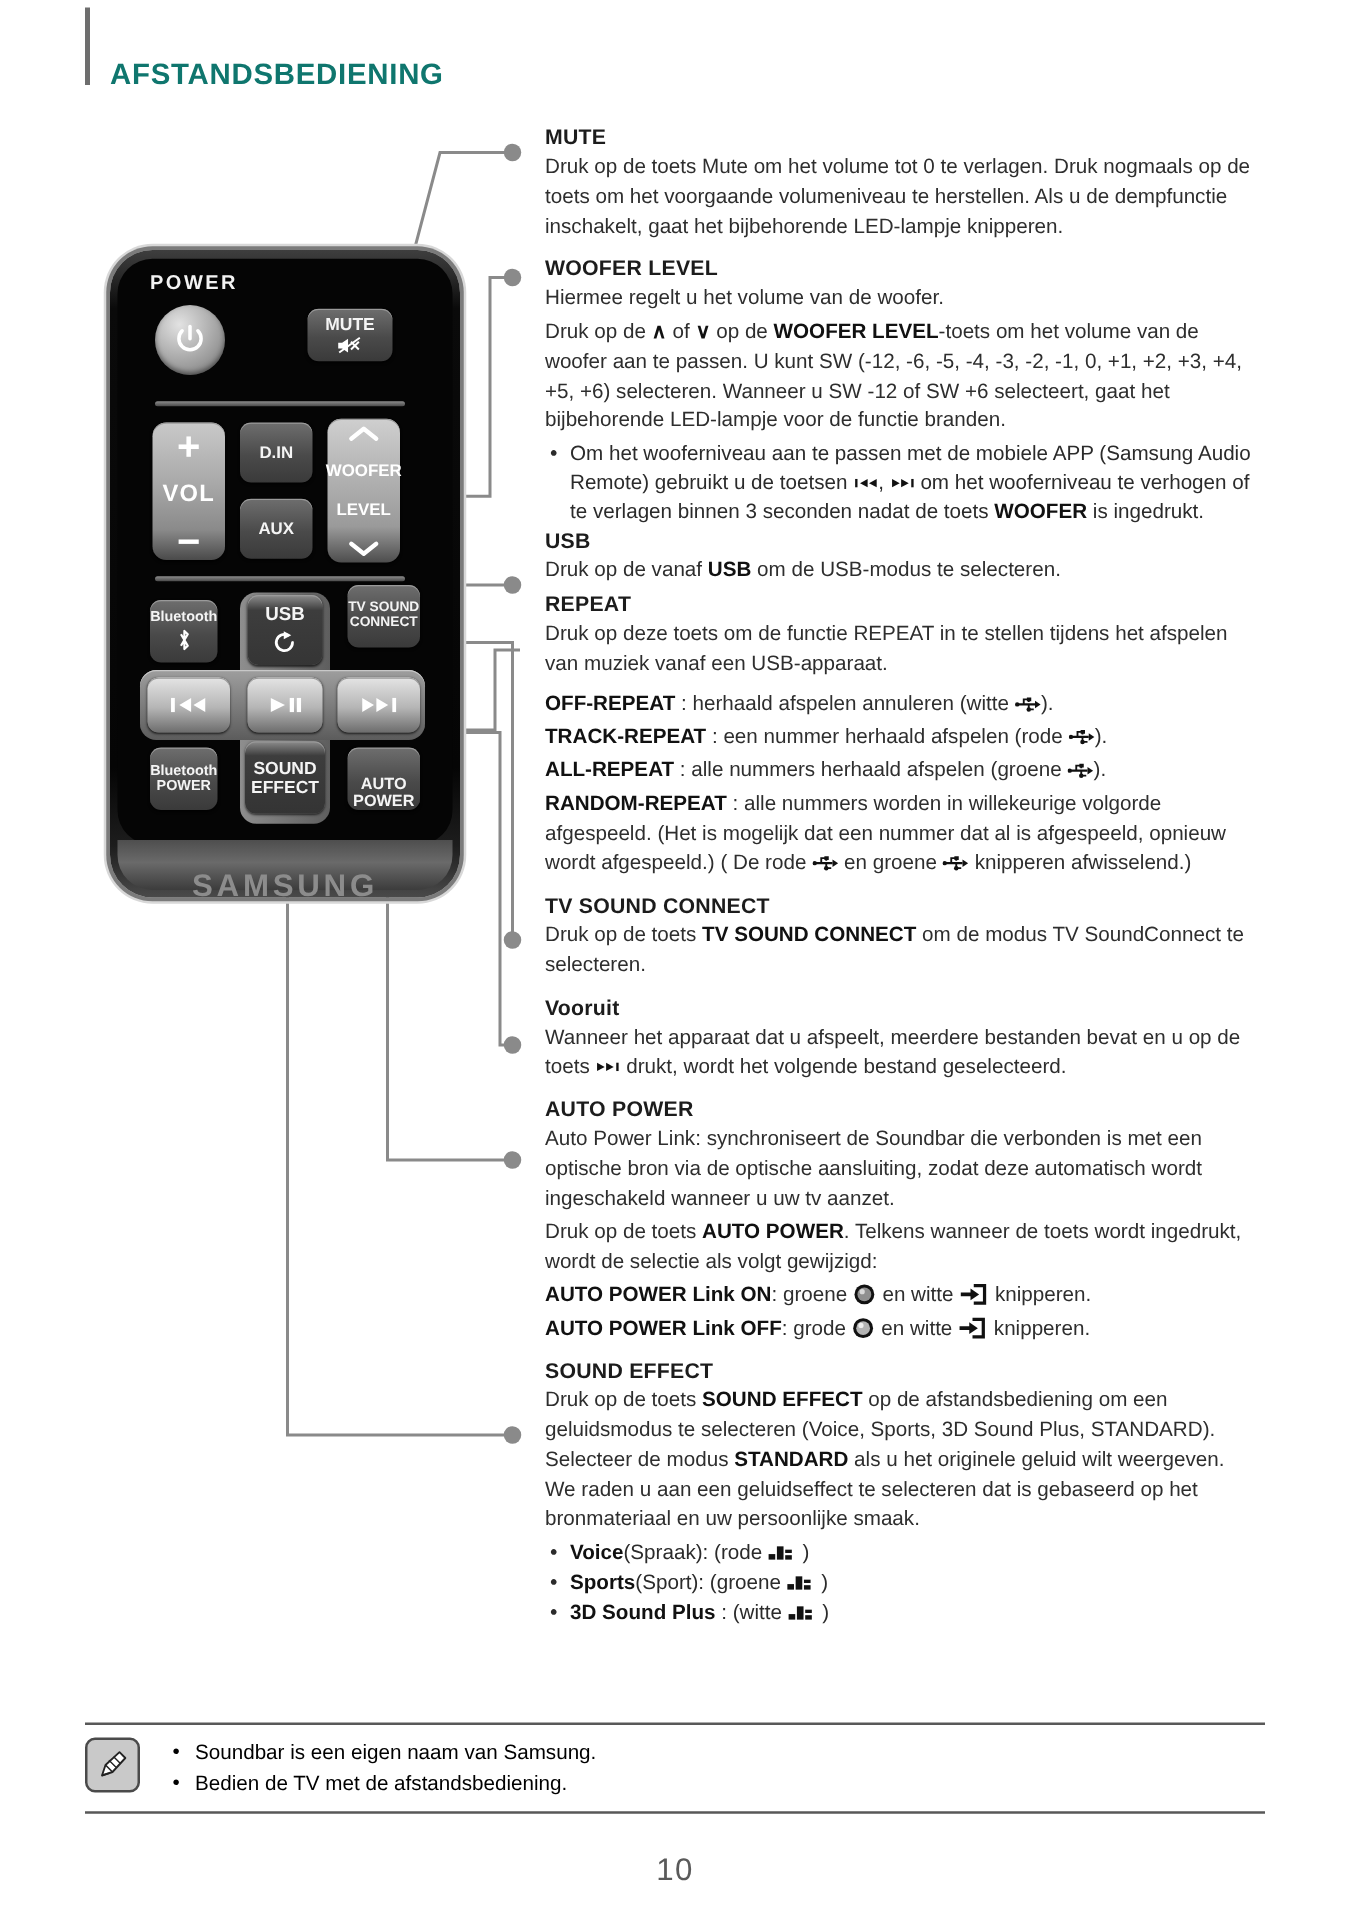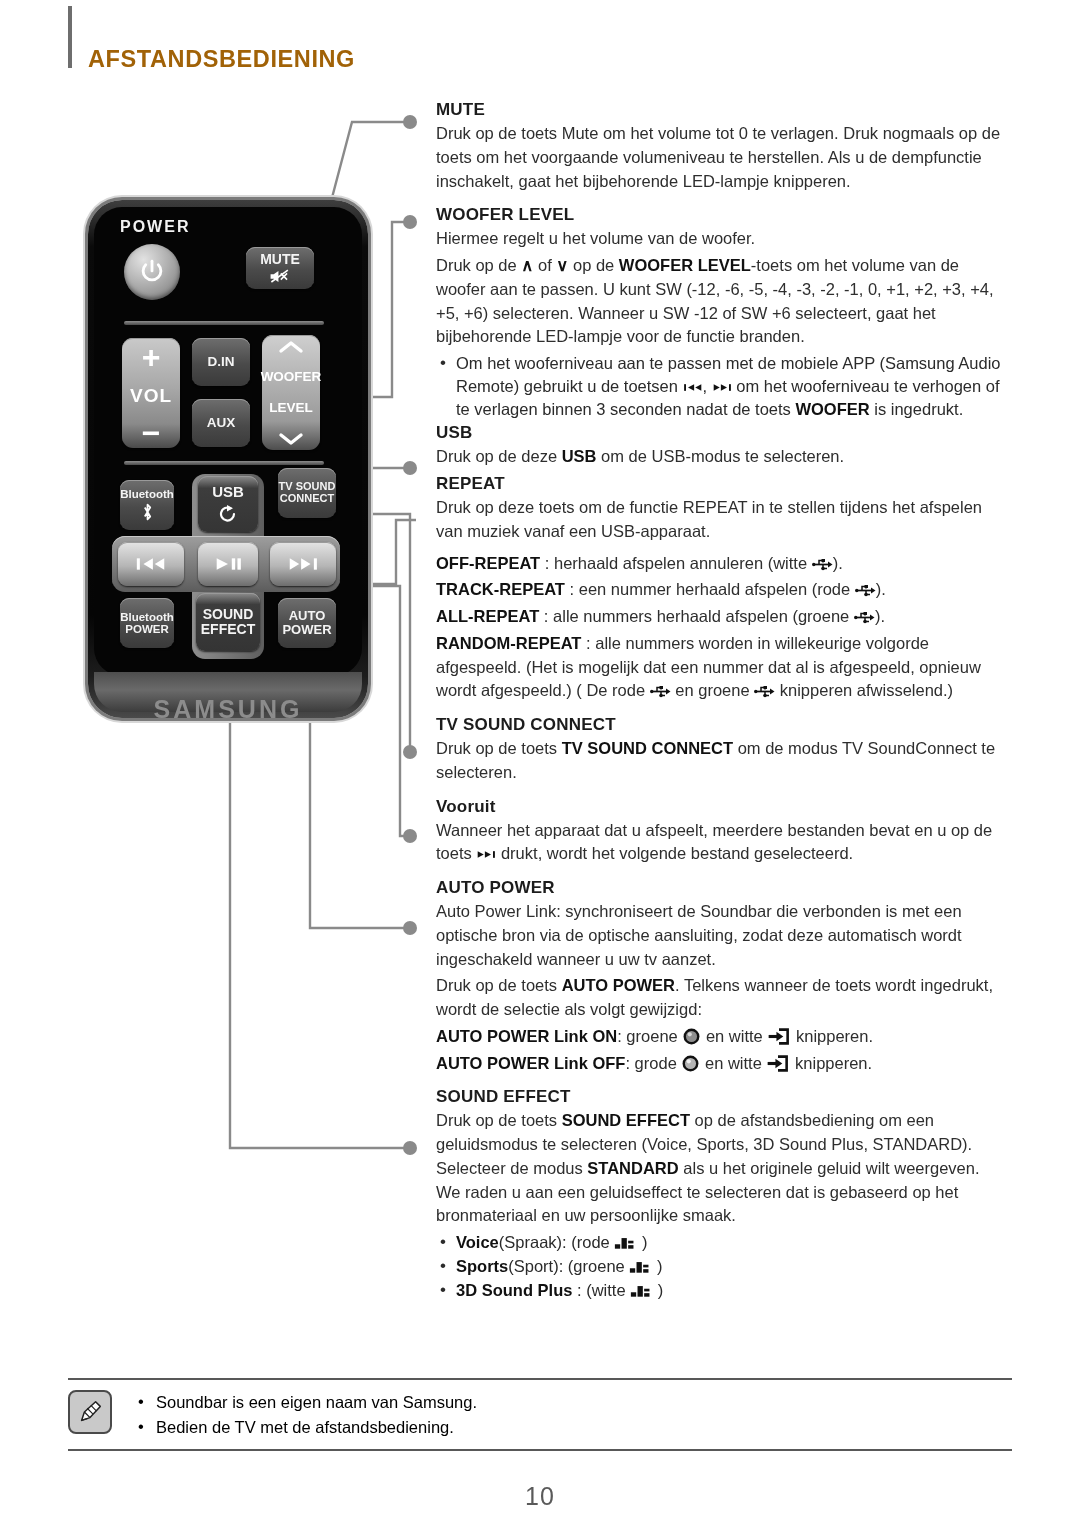--- a/index.html
+++ b/index.html
@@ -28,21 +28,21 @@
     height: 62px;
     background: #6e6e6e;
   }
   .chapter-title {
     position: absolute;
     left: 88px;
     top: 46px;
     font-size: 23.5px;
     font-weight: bold;
     letter-spacing: 0.6px;
-    color: #a16207;
+    color: #0f766e;
   }
 
   
   .remote-wrap {
     position: absolute;
     left: 88px;
     top: 200px;
     width: 280px;
     height: 518px;
   }
@@ -179,21 +179,21 @@
               background: linear-gradient(180deg,#e4e4e4,#b5b5b5 55%,#6d6d6d); }
   .btn-play { left: 110px; top: 342px; width: 60px; height: 44px;
               background: linear-gradient(180deg,#e4e4e4,#b5b5b5 55%,#6d6d6d); }
   .btn-next { left: 182px; top: 342px; width: 66px; height: 44px;
               background: linear-gradient(180deg,#e4e4e4,#b5b5b5 55%,#6d6d6d); }
   .tr-glyph { width: 34px; height: 16px; display:block; }
 
   .btn-btpwr { left: 32px;  top: 398px; width: 54px; height: 50px; }
   .btn-se    { left: 108px; top: 393px; width: 64px; height: 58px;
                background: linear-gradient(180deg,#8e8e8e 0%, #3d3d3d 20%, #343434 100%); }
-  .btn-autop { left: 190px; top: 398px; width: 58px; height: 50px; }
+  .btn-autop { left: 190px; top: 398px; width: 58px; height: 50px; justify-content: flex-end; }
   .btn-btpwr .lbl { font-size: 11.5px; }
   .btn-se .lbl { font-size: 14px; }
   .btn-autop .lbl { font-size: 13px; }
 
   .samsung-logo {
     position: absolute;
     left: 0; right: 0; top: 480px;
     text-align: center;
     color: #8c8c8c;
     font-size: 25px;
@@ -479,21 +479,21 @@
             <path d="M20 2 L20 14 L9 8 z" fill="#111"></path>
             <path d="M33 2 L33 14 L22 8 z" fill="#111"></path>
           </svg><span>, </span><svg class="ic ic-tr" viewBox="0 0 36 16">
             <path d="M3 2 L3 14 L14 8 z" fill="#111"></path>
             <path d="M16 2 L16 14 L27 8 z" fill="#111"></path>
             <rect x="30.6" y="2" width="3.4" height="12" fill="#111"></rect>
           </svg><span> om het wooferniveau te verhogen of te verlagen binnen 3 seconden nadat de toets </span><b>WOOFER</b><span> is ingedrukt.</span></li>
     </ul>
 
     <h3 class="sec-title">USB</h3>
-    <p class="body"><span>Druk op de deze </span><b>USB</b><span> om de USB-modus te selecteren.</span></p>
+    <p class="body"><span>Druk op de vanaf </span><b>USB</b><span> om de USB-modus te selecteren.</span></p>
 
     <h3 class="sec-title sub">REPEAT</h3>
     <p class="body">Druk op deze toets om de functie REPEAT in te stellen tijdens het afspelen van muziek vanaf een USB-apparaat.</p>
     <div class="gap-sm"></div>
     <p class="body"><b>OFF-REPEAT</b><span> : herhaald afspelen annuleren (witte </span><svg class="ic ic-usb" viewBox="0 0 42 26">
           <path d="M2 13 h30" stroke="#111" stroke-width="3.4" fill="none"></path>
           <circle cx="3.5" cy="13" r="3.5" fill="#111"></circle>
           <path d="M32 7 L41 13 L32 19 z" fill="#111"></path>
           <path d="M14 13 L14 5 h8 v4" stroke="#111" stroke-width="3" fill="none"></path>
           <rect x="19" y="2" width="7" height="6" fill="#111"></rect>

